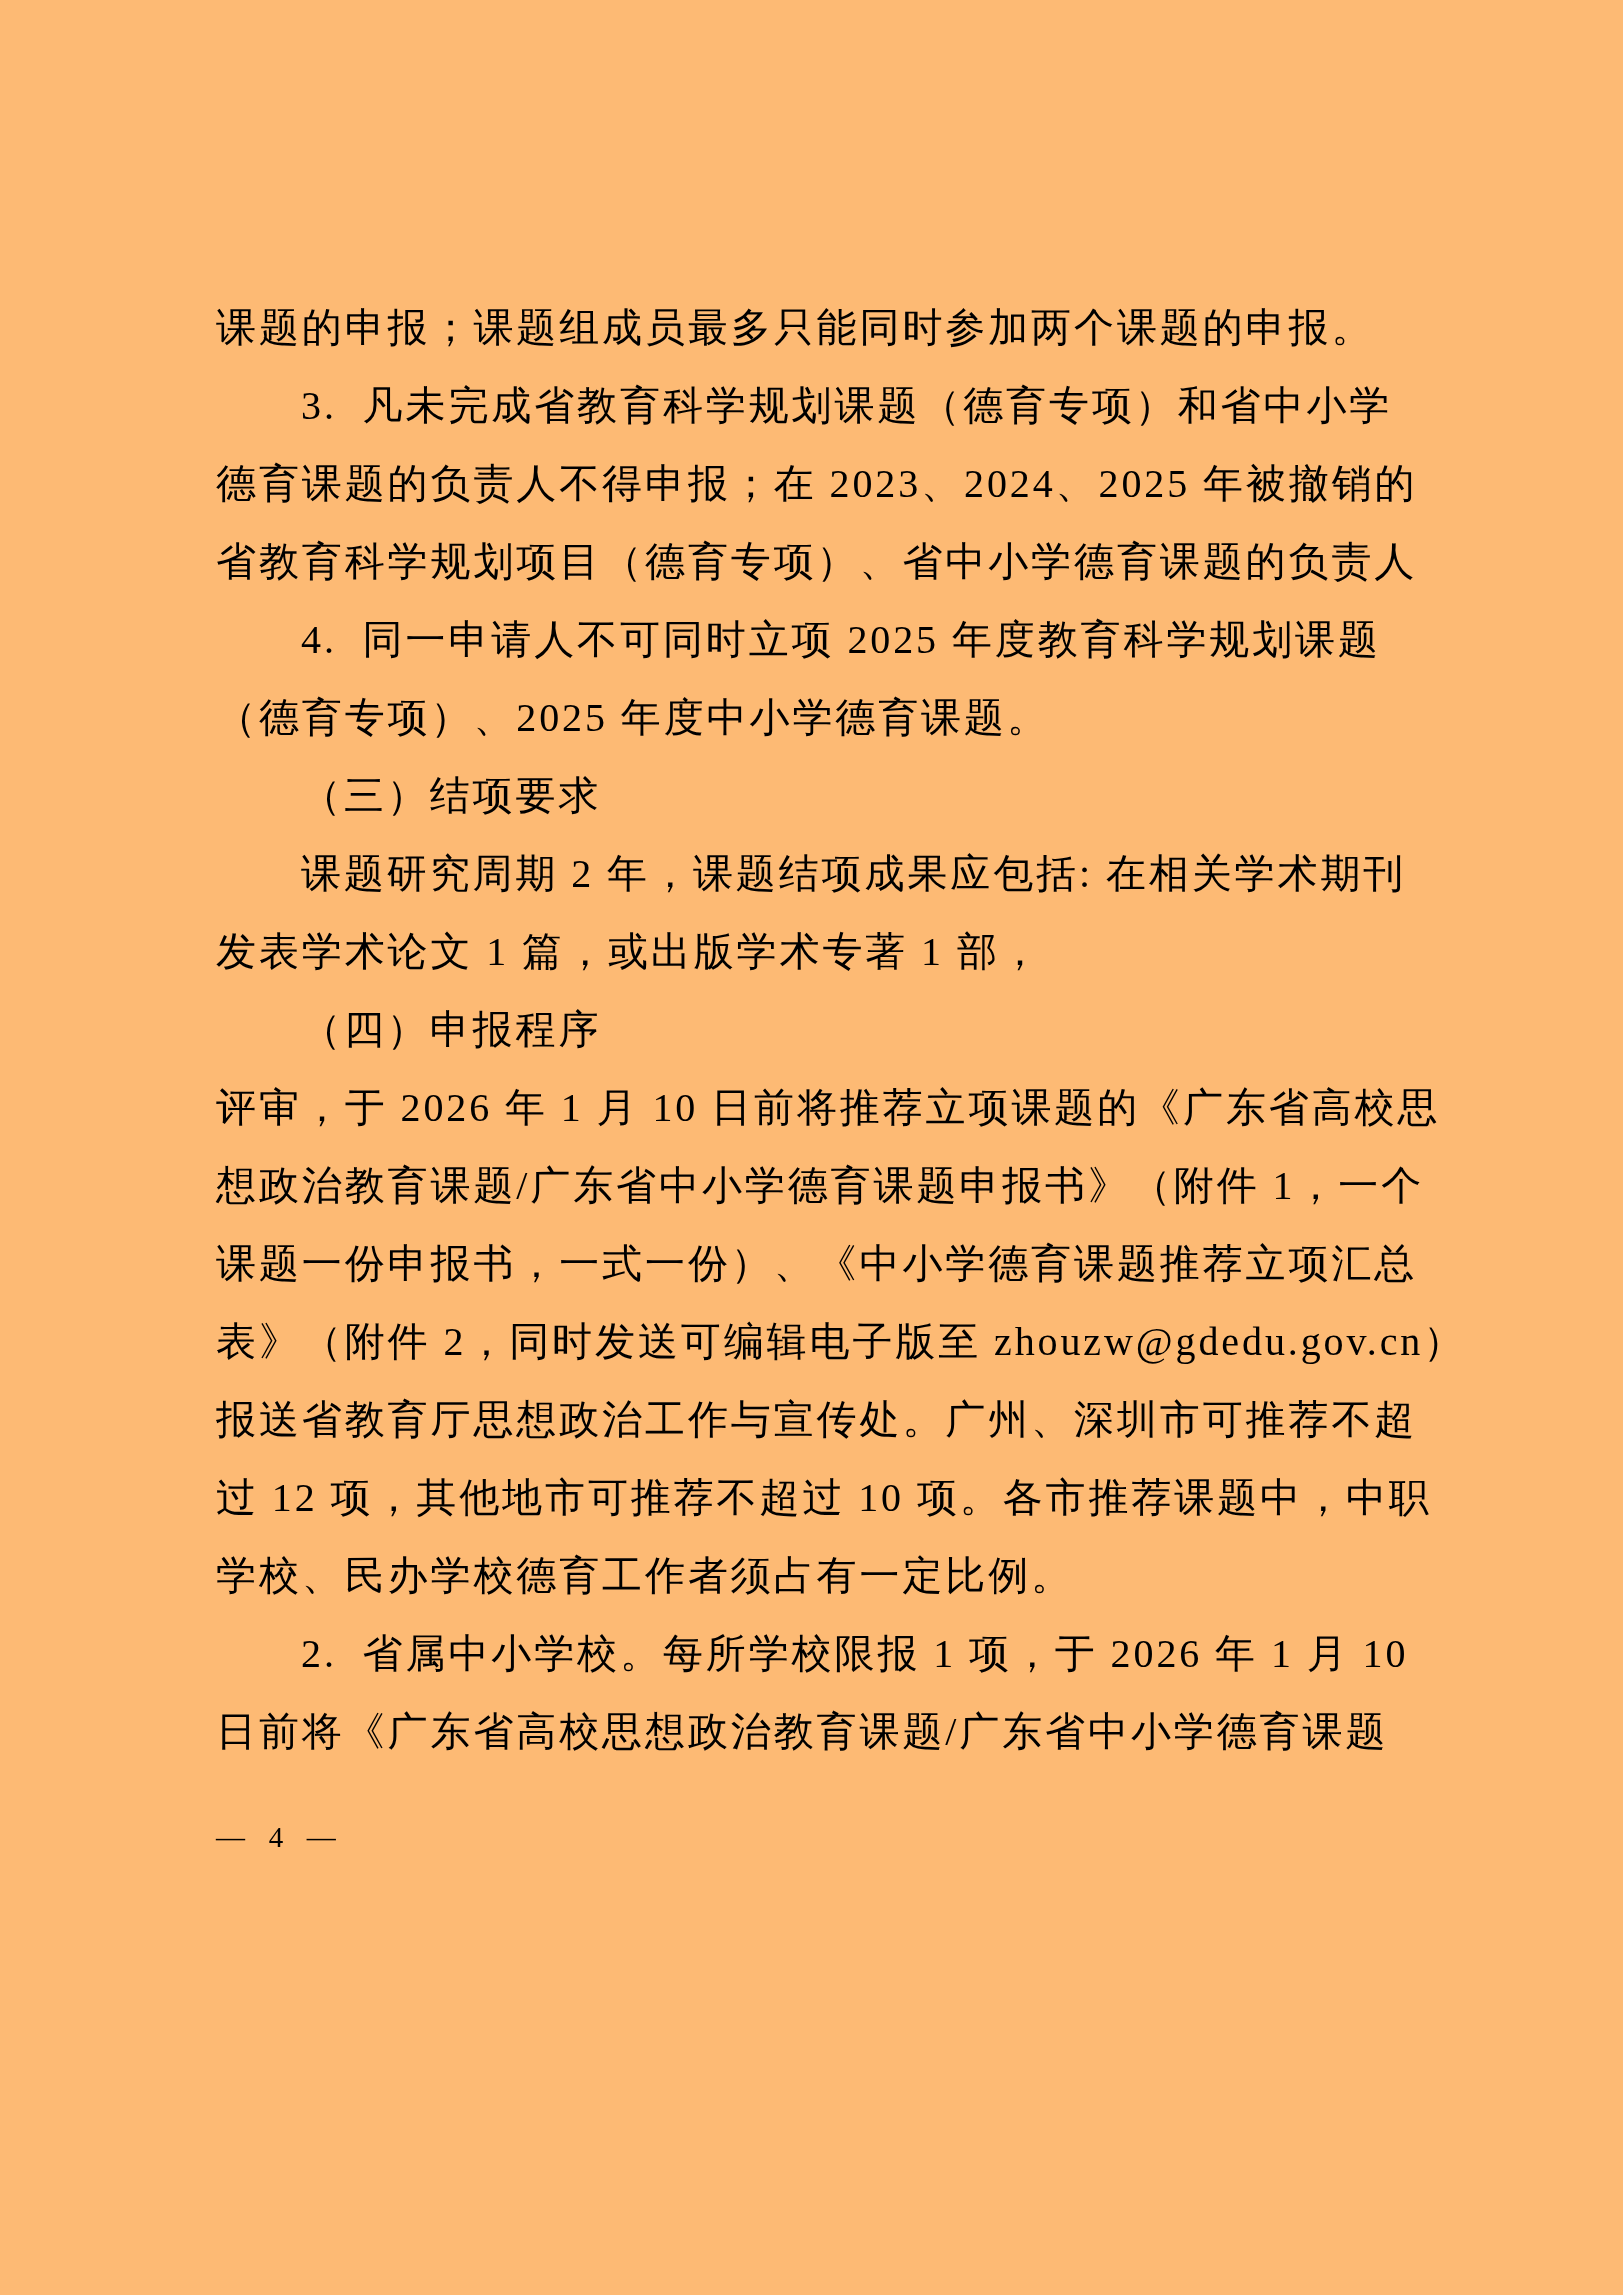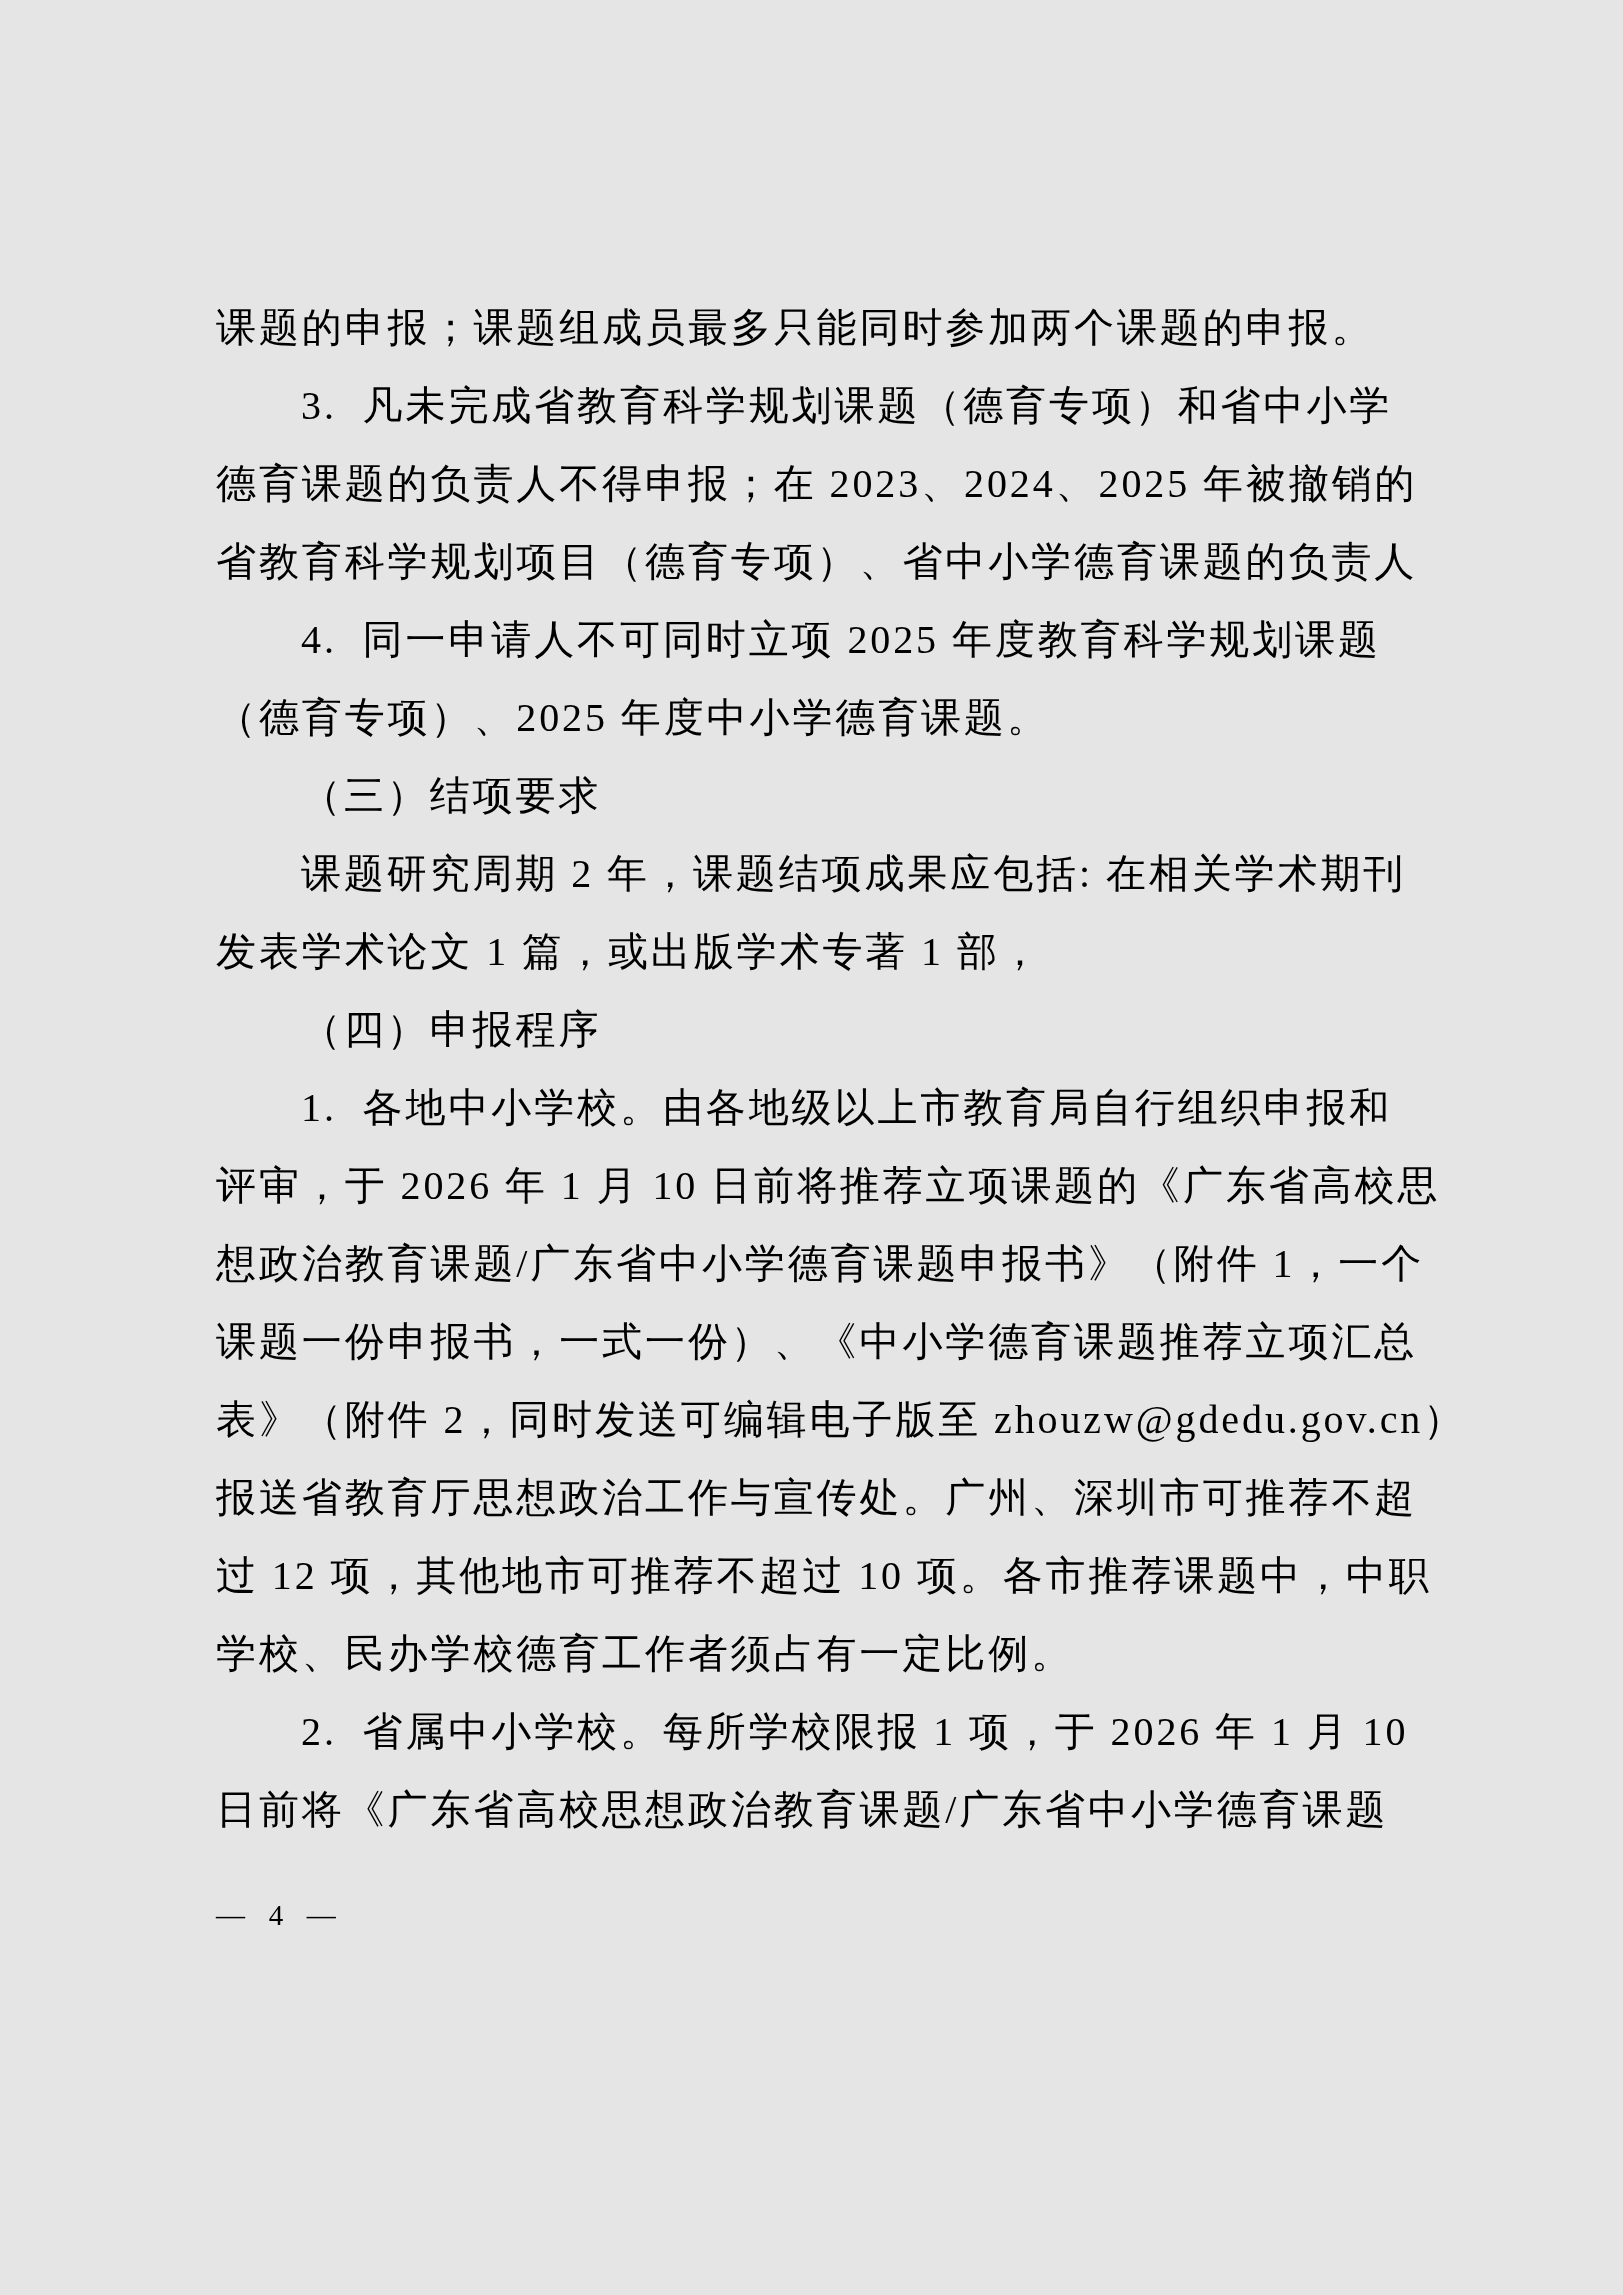--- a/index.html
+++ b/index.html
@@ -4,21 +4,21 @@
 <style>
   html, body {
     margin: 0;
     padding: 0;
     background: #ffffff;
   }
   .page {
     position: relative;
     width: 1623px;
     height: 2295px;
-    background: #e5e5e5;
+    background: #fdba74;
     color: #000000;
     font-family: "Liberation Serif", "DejaVu Serif", serif;
     overflow: hidden;
   }
   .content {
     padding: 289px 199px 0 216px;
   }
   .line {
     height: 78px;
     line-height: 78px;
@@ -52,21 +52,20 @@
     <div class="line">课题的申报；课题组成员最多只能同时参加两个课题的申报。</div>
     <div class="line ind">3.  凡未完成省教育科学规划课题（德育专项）和省中小学</div>
     <div class="line">德育课题的负责人不得申报；在 2023、2024、2025 年被撤销的</div>
     <div class="line">省教育科学规划项目（德育专项）、省中小学德育课题的负责人</div>
     <div class="line ind">4.  同一申请人不可同时立项 2025 年度教育科学规划课题</div>
     <div class="line">（德育专项）、2025 年度中小学德育课题。</div>
     <div class="line ind kai">（三）结项要求</div>
     <div class="line ind">课题研究周期 2 年，课题结项成果应包括: 在相关学术期刊</div>
     <div class="line">发表学术论文 1 篇，或出版学术专著 1 部，</div>
     <div class="line ind kai">（四）申报程序</div>
-    <div class="line ind">1.  各地中小学校。由各地级以上市教育局自行组织申报和</div>
     <div class="line">评审，于 2026 年 1 月 10 日前将推荐立项课题的《广东省高校思</div>
     <div class="line">想政治教育课题/广东省中小学德育课题申报书》（附件 1，一个</div>
     <div class="line">课题一份申报书，一式一份）、《中小学德育课题推荐立项汇总</div>
     <div class="line">表》（附件 2，同时发送可编辑电子版至 zhouzw@gdedu.gov.cn）</div>
     <div class="line">报送省教育厅思想政治工作与宣传处。广州、深圳市可推荐不超</div>
     <div class="line">过 12 项，其他地市可推荐不超过 10 项。各市推荐课题中，中职</div>
     <div class="line">学校、民办学校德育工作者须占有一定比例。</div>
     <div class="line ind">2.  省属中小学校。每所学校限报 1 项，于 2026 年 1 月 10</div>
     <div class="line">日前将《广东省高校思想政治教育课题/广东省中小学德育课题</div>
 

